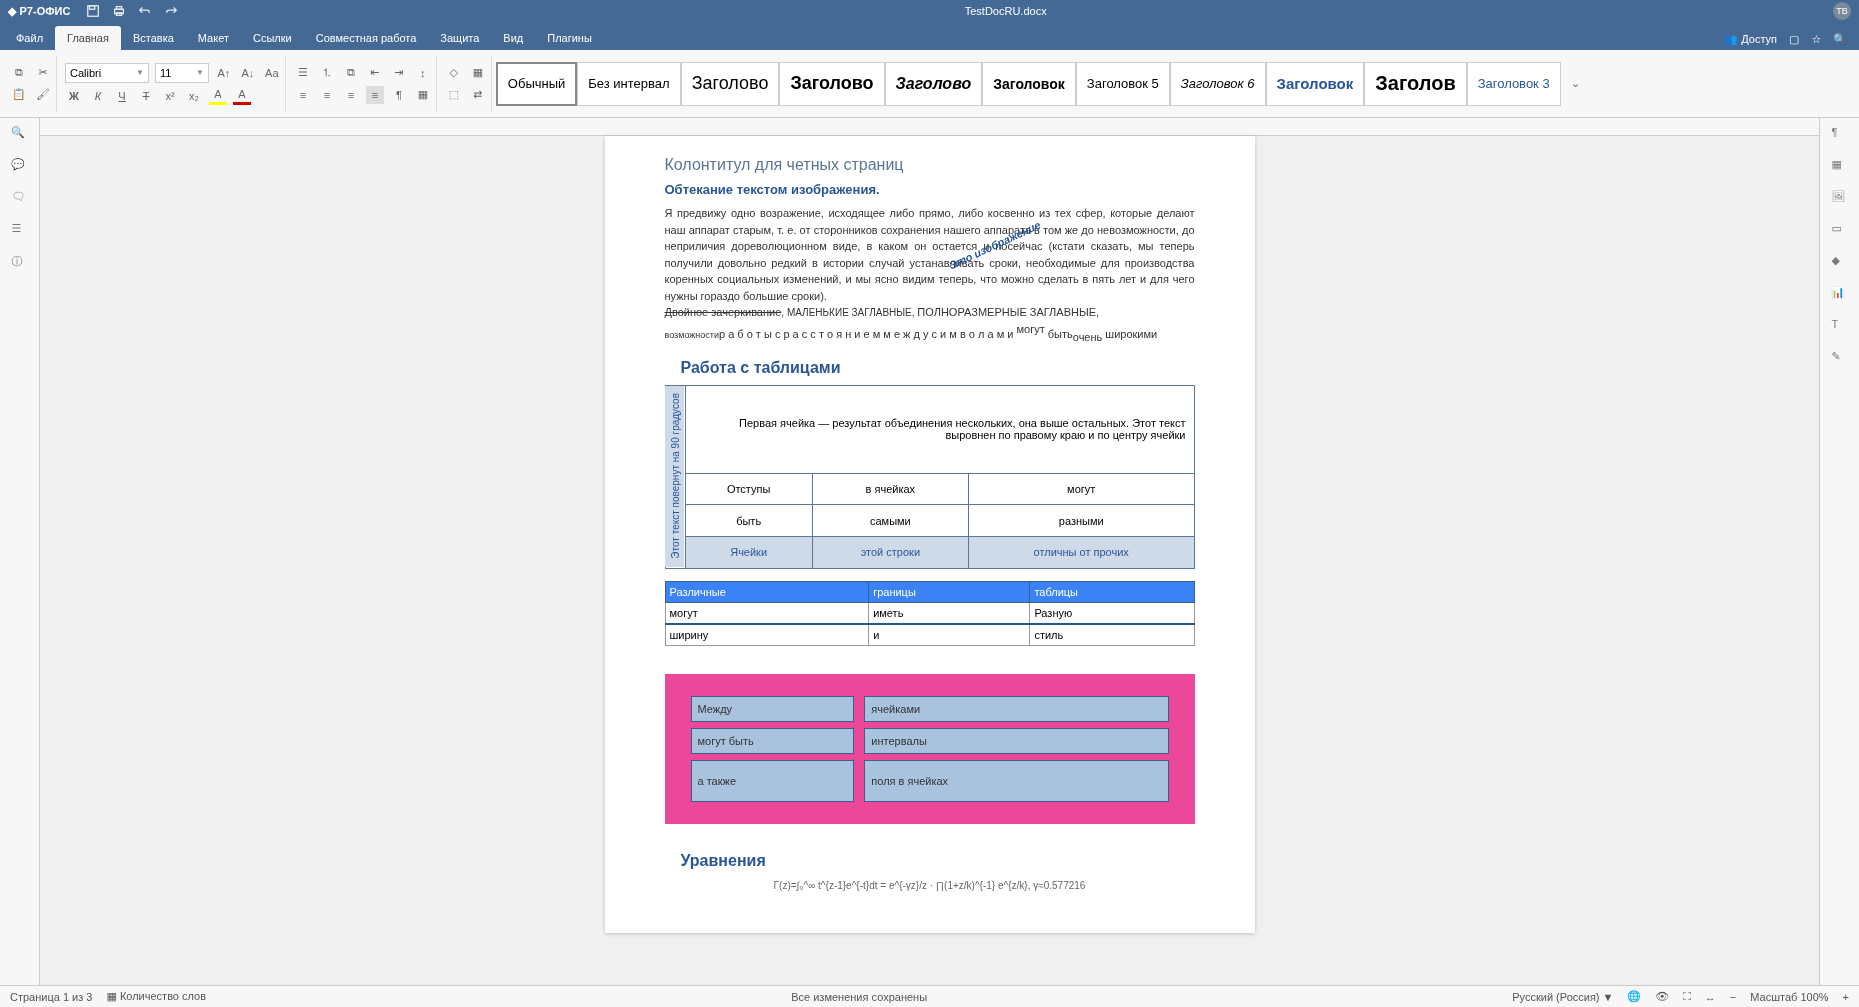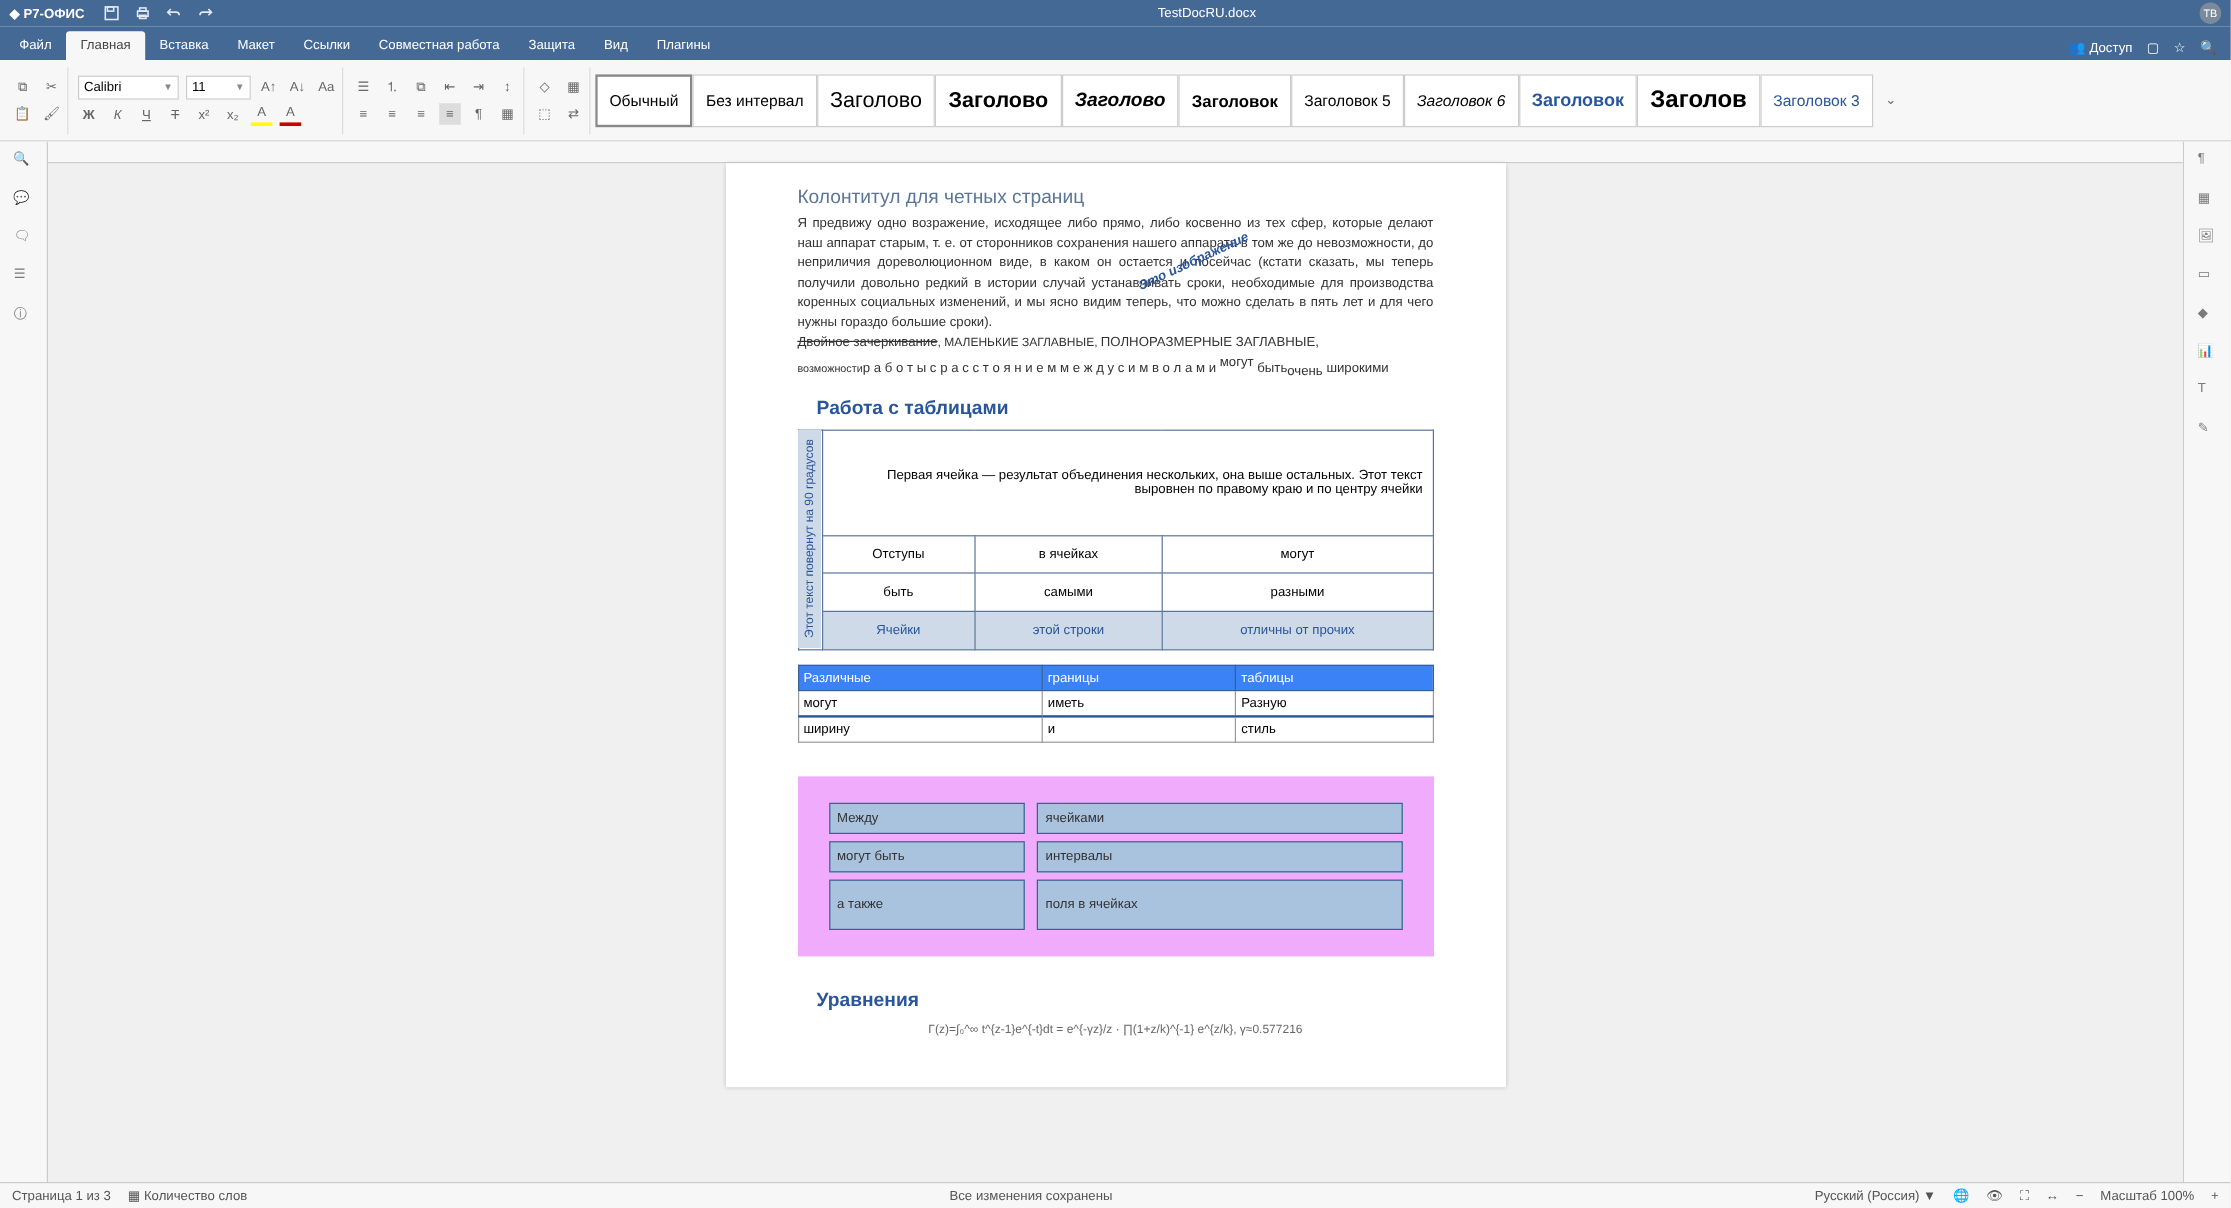--- a/index.html
+++ b/index.html
@@ -45,21 +45,21 @@
 .sect2{color:#2a5699;font-weight:bold;font-size:16px;margin:14px 16px 8px}
 .tbl{border-collapse:collapse;width:100%;margin:6px 0}
 .tbl td{border:1px solid #5b7599;padding:3px 6px;font-size:11px;text-align:center}
 .tbl .vtext{writing-mode:vertical-rl;transform:rotate(180deg);background:#cfdae8;color:#2a5699;font-size:10px;padding:8px 4px;text-align:center}
 .tbl .merged{text-align:right;padding:14px 8px}
 .tbl .lastrow td{background:#cfdae8;color:#2a5699}
 .tbl2{border-collapse:collapse;width:100%;margin:12px 0}
 .tbl2 th{background:#3b82f6;color:#fff;padding:4px;text-align:left;border:1px solid #3a6090;font-weight:normal}
 .tbl2 td{border:1px solid #999;padding:4px;text-align:left}
 .tbl2 tr:nth-child(3) td{border-top:2px solid #2a5699}
-.tbl3wrap{background:#f0abfc;padding:16px;margin:28px 0}
+.tbl3wrap{background:#ec4899;padding:16px;margin:28px 0}
 .tbl3{border-collapse:separate;border-spacing:10px 6px;width:100%}
 .tbl3 td{background:#a9c2de;border:1px solid #3a6090;padding:6px;color:#333}
 .statusbar{height:22px;background:#f7f7f7;border-top:1px solid #cbcbcb;display:flex;align-items:center;padding:0 10px;font-size:10px;color:#555;gap:14px}
 .statusbar .sp{flex:1}
 .picon{width:16px;height:16px;color:#7a7a7a}
 svg{display:block}
 </style>
 </head>
 <body>
 
@@ -207,20 +207,21 @@
     <span class="picon">💬</span>
     <span class="picon">🗨</span>
     <span class="picon">☰</span>
     <span class="picon">ⓘ</span>
   </div>
 
   <div class="canvas">
     <div class="ruler"></div>
     <div class="page">
       <div class="hdr">Колонтитул для четных страниц</div>
+      <div class="sect">Обтекание текстом изображения.</div>
       <div class="body">
         <span>Я предвижу одно возражение, исходящее либо прямо, либо косвенно из тех сфер, которые делают наш аппарат старым, т. е. от сторонников сохранения               нашего аппарата в том же до невозможности, до неприличия дореволюционном                   виде, в каком он остается и посейчас (кстати сказать, мы теперь получили                         довольно редкий в истории случай устанавливать сроки, необходимые для                      производства коренных социальных изменений, и мы ясно видим теперь, что           можно сделать в пять лет и для чего нужны гораздо большие сроки).</span>
         <span class="rot">Это изображение</span>
       </div>
       <div class="body" style="margin-top:0">
         <span class="strike">Двойное зачеркивание</span><span class="smallcaps">, МАЛЕНЬКИЕ ЗАГЛАВНЫЕ, </span><span>ПОЛНОРАЗМЕРНЫЕ ЗАГЛАВНЫЕ,</span>
       </div>
       <div class="body">
         <span style="font-size:9px">возможности</span><span>р а б о т ы   с   р а с с т о я н и е м   м е ж д у   с и м в о л а м и </span><sup>могут</sup><span> быть</span><sub>очень</sub><span> широкими</span>
       </div>

